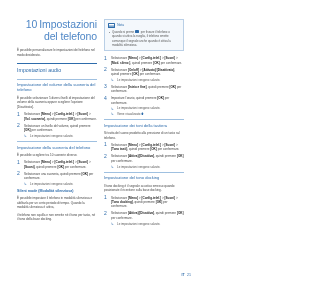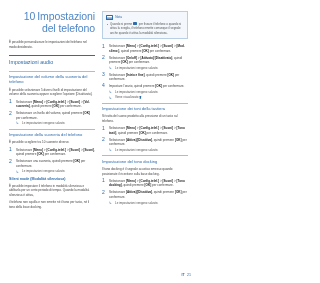--- a/index.html
+++ b/index.html
@@ -6,21 +6,21 @@
   html, body {
     width: 200px; height: 283px;
     background: #ffffff;
     font-family: "Liberation Sans", sans-serif;
     overflow: hidden;
   }
   .page {
     position: relative;
     width: 200px; height: 283px;
     background: #fff;
-    padding: 0;
+    padding: 8px;
   }
   .cols {
     display: flex;
     gap: 7px;
     padding: 11px 8px 0 9px;
   }
   .col { width: 86px; }
 
   
   .chapter-title {

